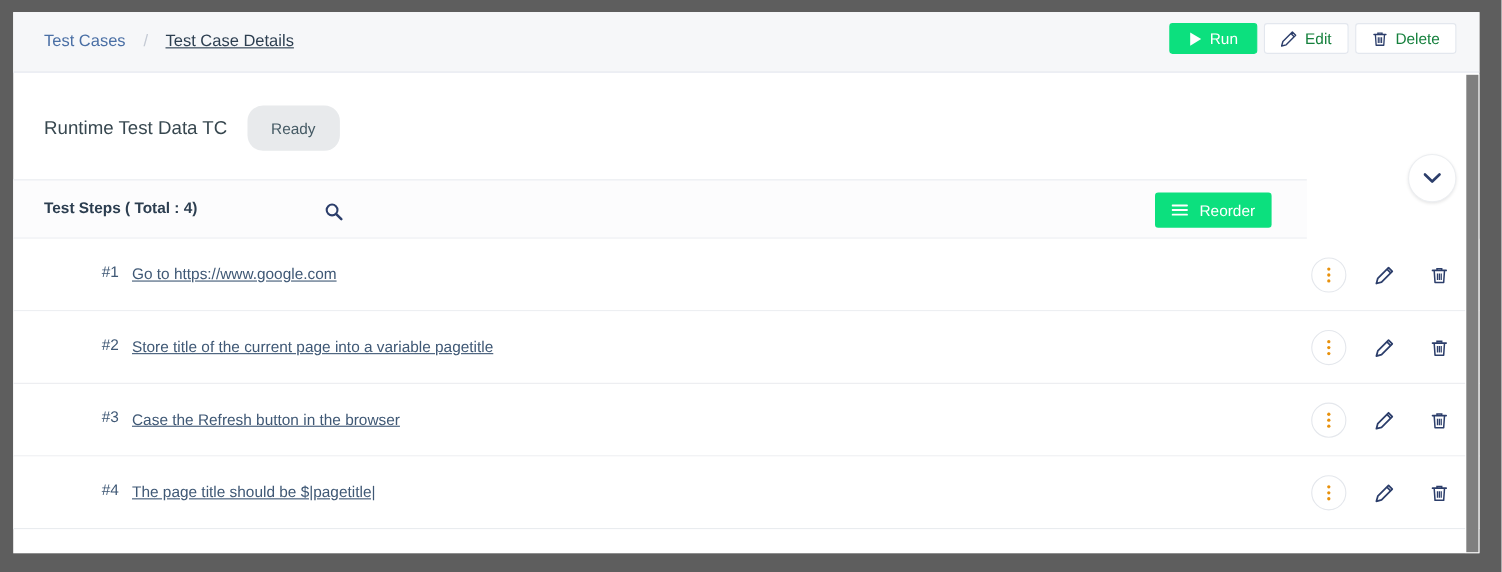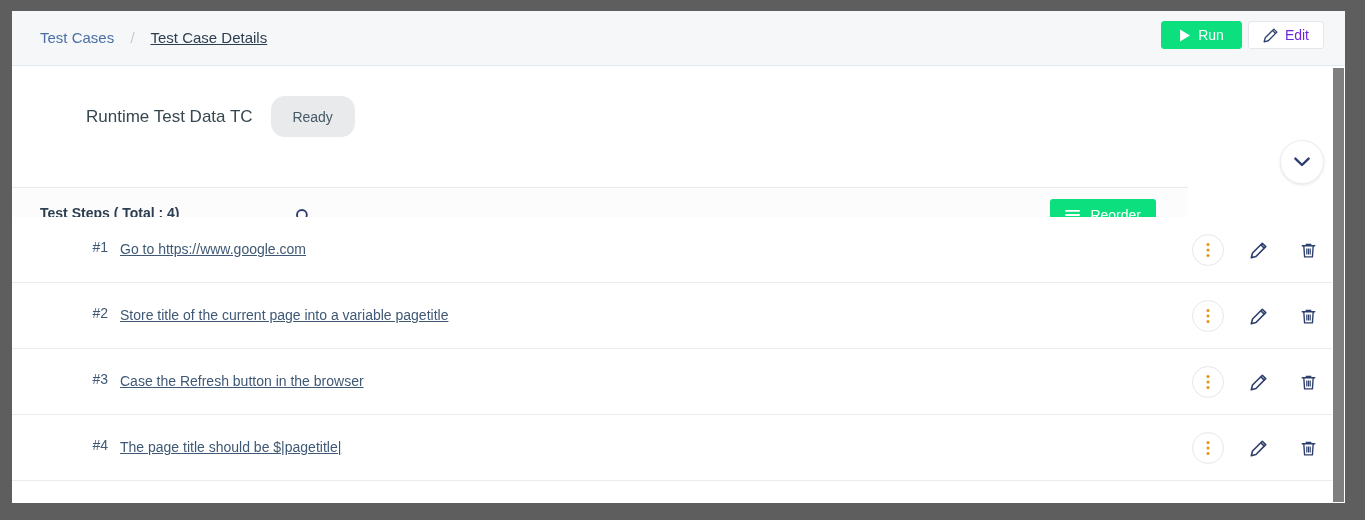--- a/index.html
+++ b/index.html
@@ -83,41 +83,40 @@
     background: #ffffff;
   }
   .btn-run {
     background: #0ce07e;
     color: #ffffff;
     border-color: #0ce07e;
     padding: 0 17px;
   }
   .btn-light {
     background: #ffffff;
-    color: #6d28d9;
+    color: #15803d;
     border-color: #e3e7ee;
   }
 
   .ico { display: inline-block; flex: none; line-height: 0; }
 
   
   .title-row {
     position: absolute;
     left: 28px;
     top: 85px;
     display: flex;
     align-items: center;
     gap: 18px;
   }
   .tc-title {
     font-size: 17px;
     color: #37474f;
     line-height: 24px;
     white-space: nowrap;
-    margin-left: 46px;
   }
   .status-badge {
     display: inline-flex;
     align-items: center;
     justify-content: center;
     min-width: 84px;
     height: 41px;
     padding: 0 18px;
     border-radius: 14px;
     background: #e8eaec;
@@ -147,21 +146,20 @@
   
   .steps-head {
     position: absolute;
     left: 0;
     top: 152px;
     width: 1176px;
     height: 54px;
     background: #fcfcfd;
     border-top: 1px solid #e9ecef;
     border-bottom: 1px solid #e9ecef;
-    margin-top: 24px;
   }
   .steps-title {
     position: absolute;
     left: 28px;
     top: 17px;
     font-size: 14px;
     font-weight: bold;
     color: #2c3e50;
     white-space: nowrap;
   }
@@ -305,20 +303,31 @@
       <div class="btn btn-light">
         <span class="ico">
           <svg width="15" height="15" viewBox="0 0 16 16">
             <path d="M11.6 1.2 14.8 4.4 5.6 13.6 1.2 14.8 2.4 10.4Z" fill="none" stroke="#2c3e6b" stroke-width="1.4" stroke-linejoin="round"></path>
             <path d="M10.2 2.6 13.4 5.8" stroke="#2c3e6b" stroke-width="1.4"></path>
           </svg>
         </span>
         <span>Edit</span>
       </div>
 
+      <div class="btn btn-light">
+        <span class="ico">
+          <svg width="15" height="15" viewBox="0 0 16 16">
+            <path d="M2.2 3.6H13.8" stroke="#2c3e6b" stroke-width="1.4" stroke-linecap="round"></path>
+            <path d="M6 3.4V2.2h4v1.2" fill="none" stroke="#2c3e6b" stroke-width="1.3"></path>
+            <path d="M3.6 3.8 4.3 14h7.4l0.7-10.2" fill="none" stroke="#2c3e6b" stroke-width="1.3" stroke-linejoin="round"></path>
+            <path d="M6.4 6.2v5.6M8 6.2v5.6M9.6 6.2v5.6" stroke="#2c3e6b" stroke-width="1.1"></path>
+          </svg>
+        </span>
+        <span>Delete</span>
+      </div>
 
     </div>
   </div>
 
   <div class="title-row">
     <span class="tc-title">Runtime Test Data TC</span>
     <span class="status-badge">Ready</span>
   </div>
 
   <div class="collapse-btn">

